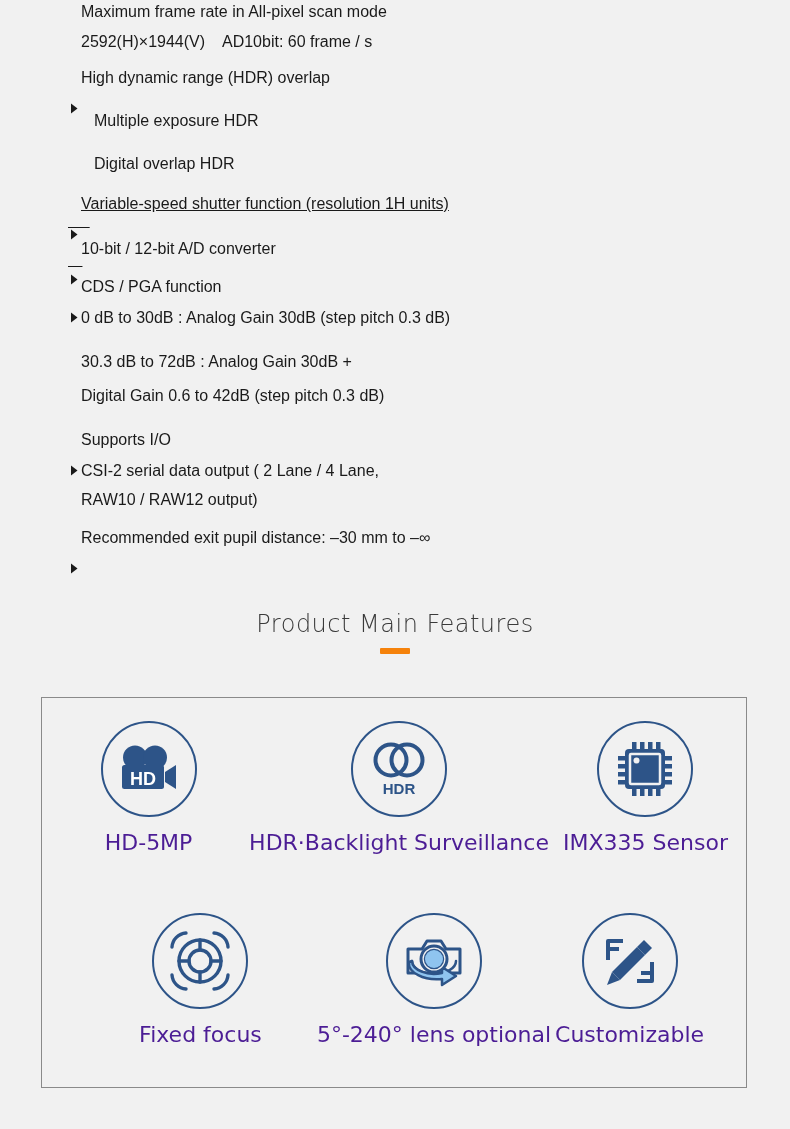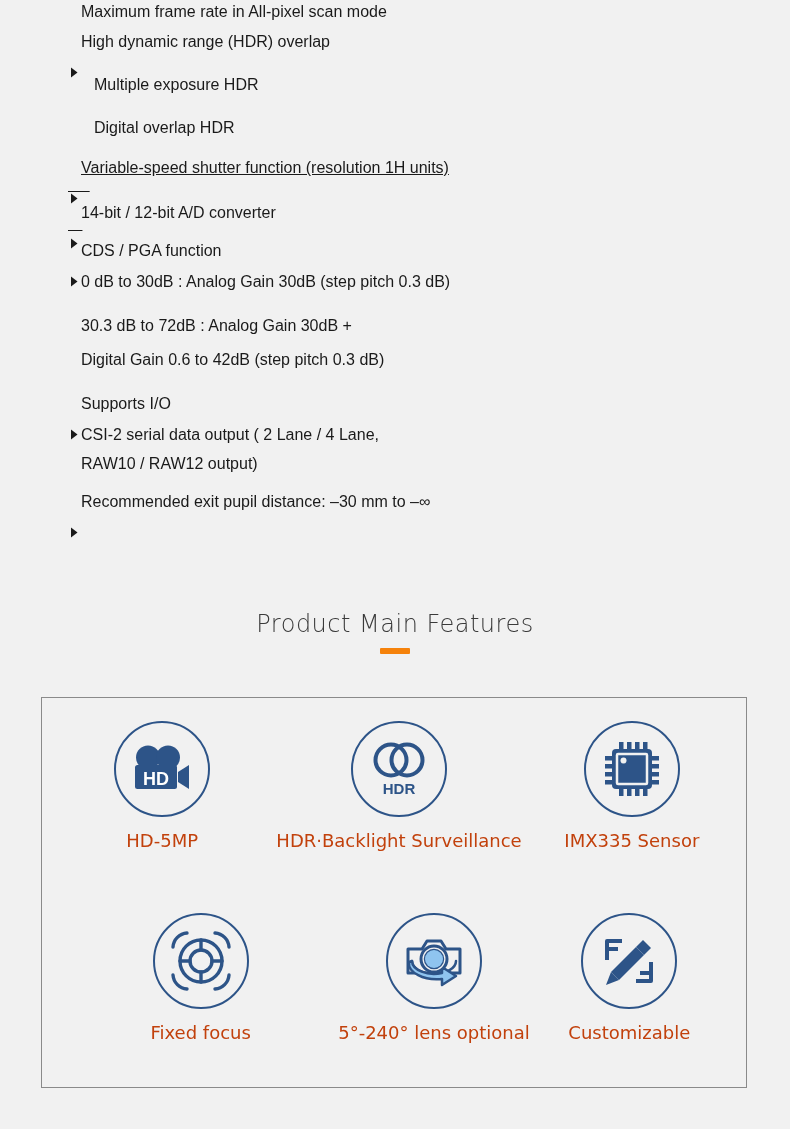--- a/index.html
+++ b/index.html
@@ -117,23 +117,23 @@
     border-radius: 50%;
     border: 2px solid #2d5488;
     display: flex;
     align-items: center;
     justify-content: center;
     box-sizing: border-box;
   }
   .feat-label {
     margin-top: 14px;
     font-family: "DejaVu Sans", sans-serif;
-    font-size: 18px;
+    font-size: 22px;
     font-weight: 400;
-    color: #c2410c;
+    color: #4c1d95;
     text-align: right;
     line-height: 1.1;
     white-space: nowrap;
   }
   
   #cell-hd5mp       { margin-left: 6px; }
   #cell-hdr         { margin-left: 0px; }
   #cell-imx335      { margin-left: -4px; }
   #cell-fixedfocus  { margin-left: 42px; }
   #cell-lens        { margin-left: 0px; }
@@ -142,20 +142,24 @@
 </head>
 <body>
 
 <div id="spec-list">
 
   <div class="spec-line nobullet sp-h30">
     <span class="bullet"></span>
     <span class="txt">Maximum frame rate in All-pixel scan mode</span>
   </div>
 
+  <div class="spec-line nobullet sp-h36">
+    <span class="bullet"></span>
+    <span class="txt">2592(H)×1944(V)    AD10bit: 60 frame / s</span>
+  </div>
 
   <div class="spec-line sp-h43">
     <span class="bullet">
       <svg width="13" height="13" viewBox="0 0 13 13">
           <polygon points="3,1.5 9.5,6.5 3,11.5" fill="#1a1a1a"></polygon>
         </svg>
     </span>
     <span class="txt">High dynamic range (HDR) overlap</span>
   </div>
 
@@ -177,21 +181,21 @@
     </span>
     <span class="txt">Variable-speed shutter function (resolution 1H units)</span>
   </div>
 
   <div class="spec-line sp-h38">
     <span class="bullet">
       <svg width="13" height="13" viewBox="0 0 13 13">
           <polygon points="3,1.5 9.5,6.5 3,11.5" fill="#1a1a1a"></polygon>
         </svg>
     </span>
-    <span class="txt">14-bit / 12-bit A/D converter</span>
+    <span class="txt">10-bit / 12-bit A/D converter</span>
   </div>
 
   <div class="spec-line sp-h31">
     <span class="bullet">
       <svg width="13" height="13" viewBox="0 0 13 13">
           <polygon points="3,1.5 9.5,6.5 3,11.5" fill="#1a1a1a"></polygon>
         </svg>
     </span>
     <span class="txt">CDS / PGA function</span>
   </div>

